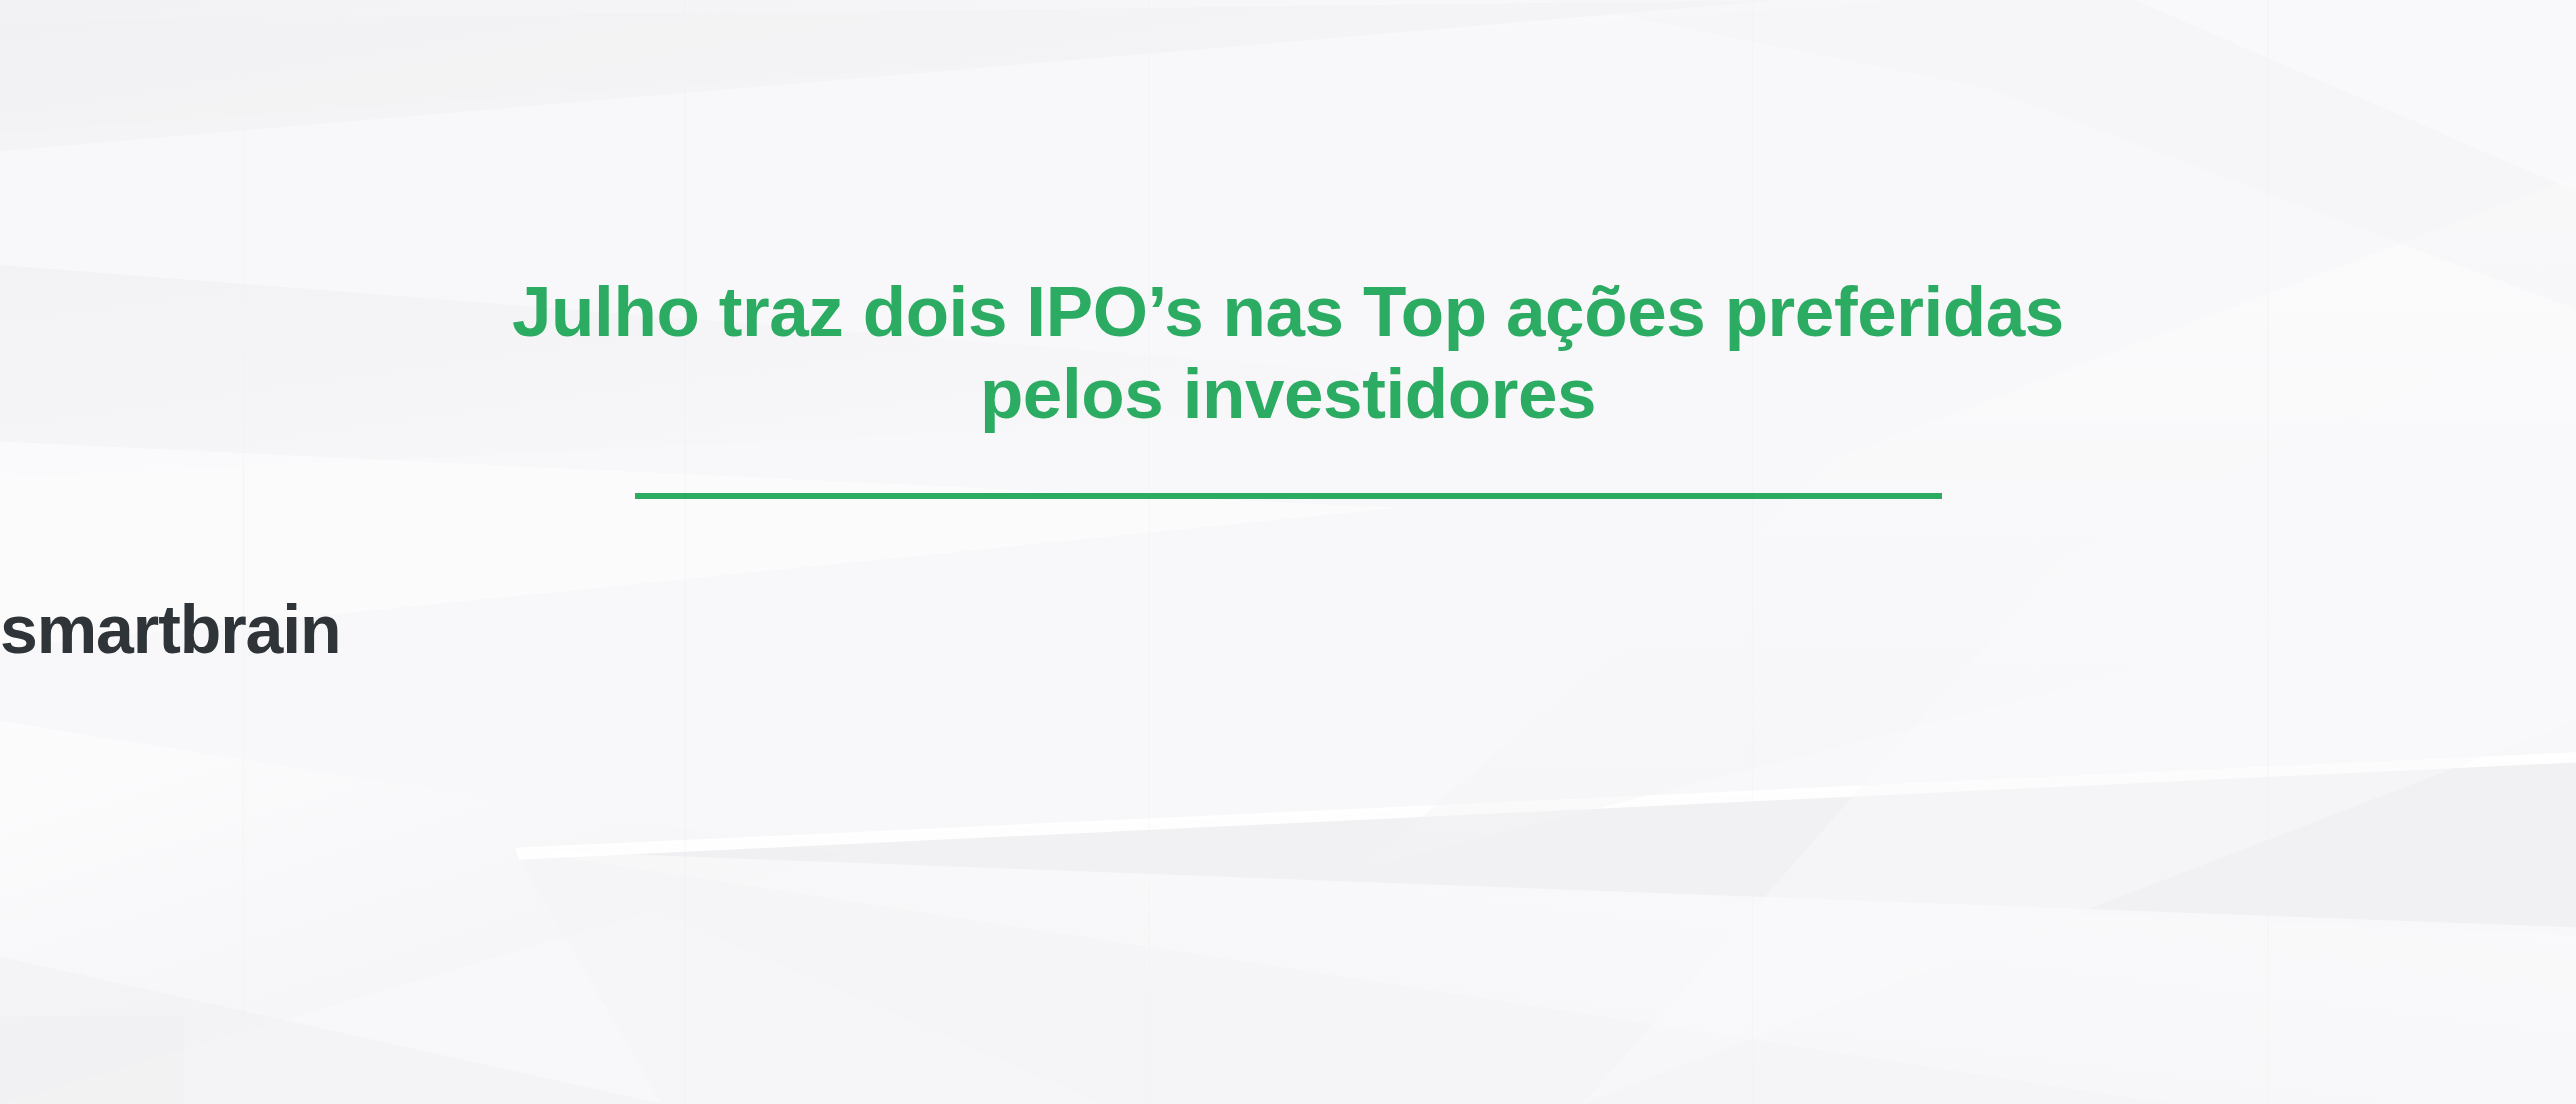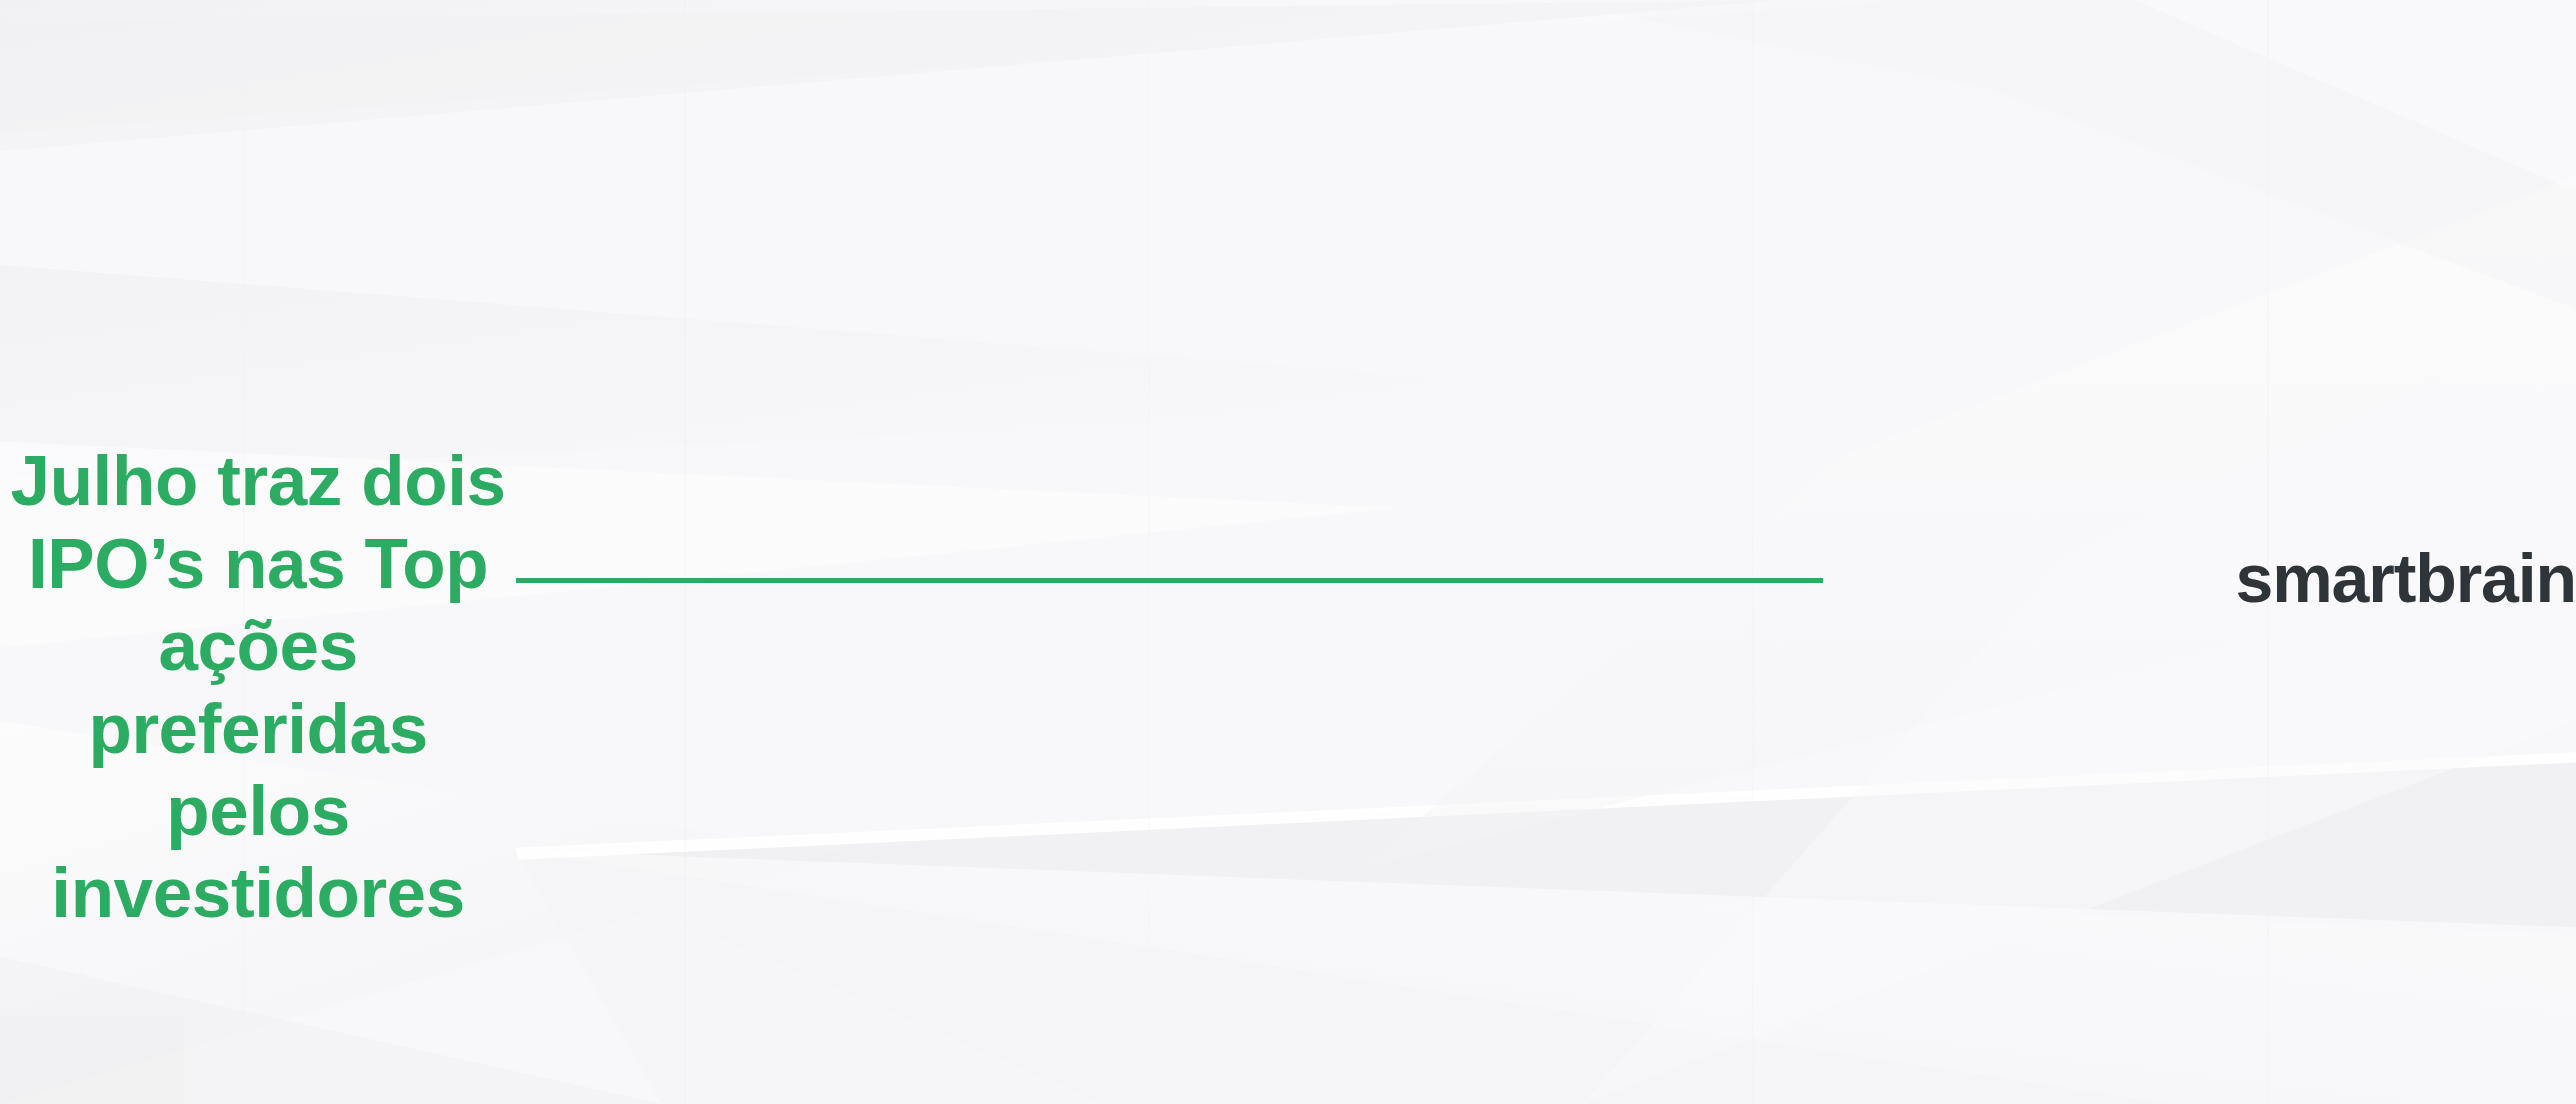--- a/index.html
+++ b/index.html
@@ -28,20 +28,21 @@
     height: 100%;
     display: block;
     pointer-events: none;
   }
 
   
   .content {
     position: absolute;
     inset: 0;
     display: flex;
+    flex-direction: column;
     align-items: center;
     justify-content: flex-start;
     z-index: 2;
   }
 
   .headline {
     margin: 0;
     padding: 0;
     width: 1766px;
     margin-top: 271px;
@@ -67,22 +68,22 @@
     height: 5.9px;
     background: #2cab62;
     border: 0;
     margin: 0;
     border-radius: 0;
   }
 
   .brand-wrap {
     width: 100%;
     display: flex;
-    justify-content: flex-end;
-    margin-top: 52px;
+    justify-content: flex-start;
+    margin-top: 96px;
   }
 
   .brand {
     font-family: "Liberation Sans", sans-serif;
     font-weight: 700;
     font-size: 68px;
     line-height: 1;
     letter-spacing: -1.1px;
     color: #2e3438;
     white-space: nowrap;

